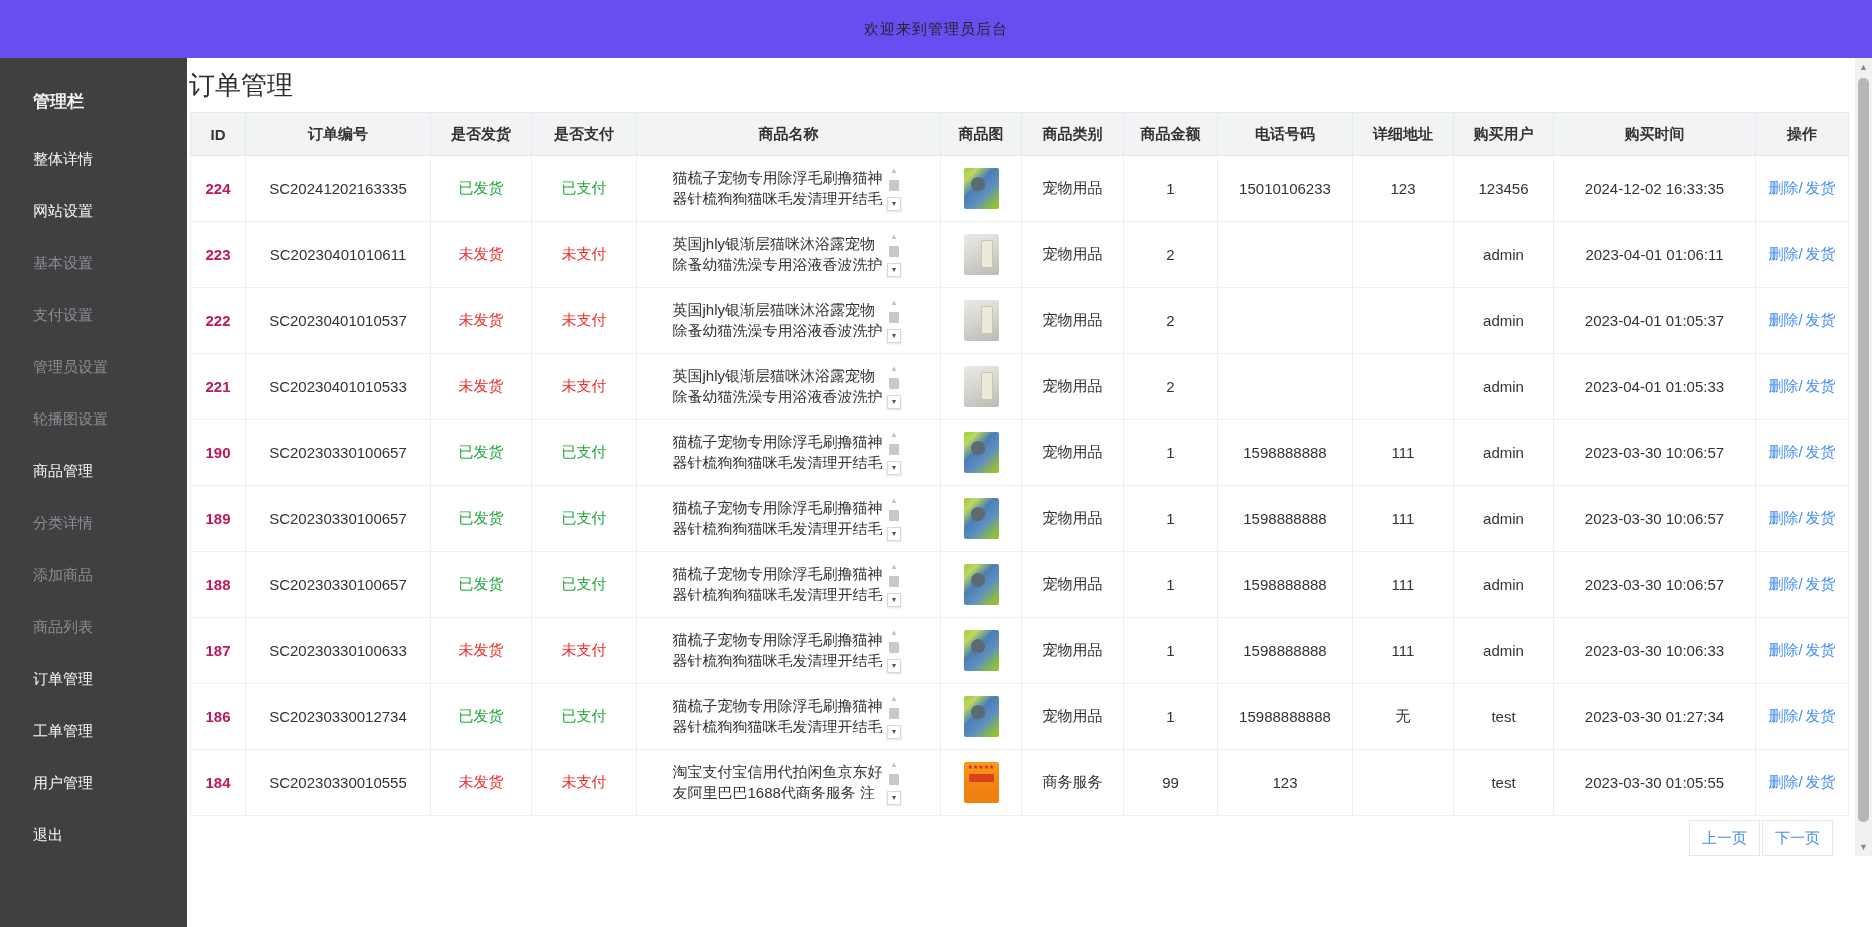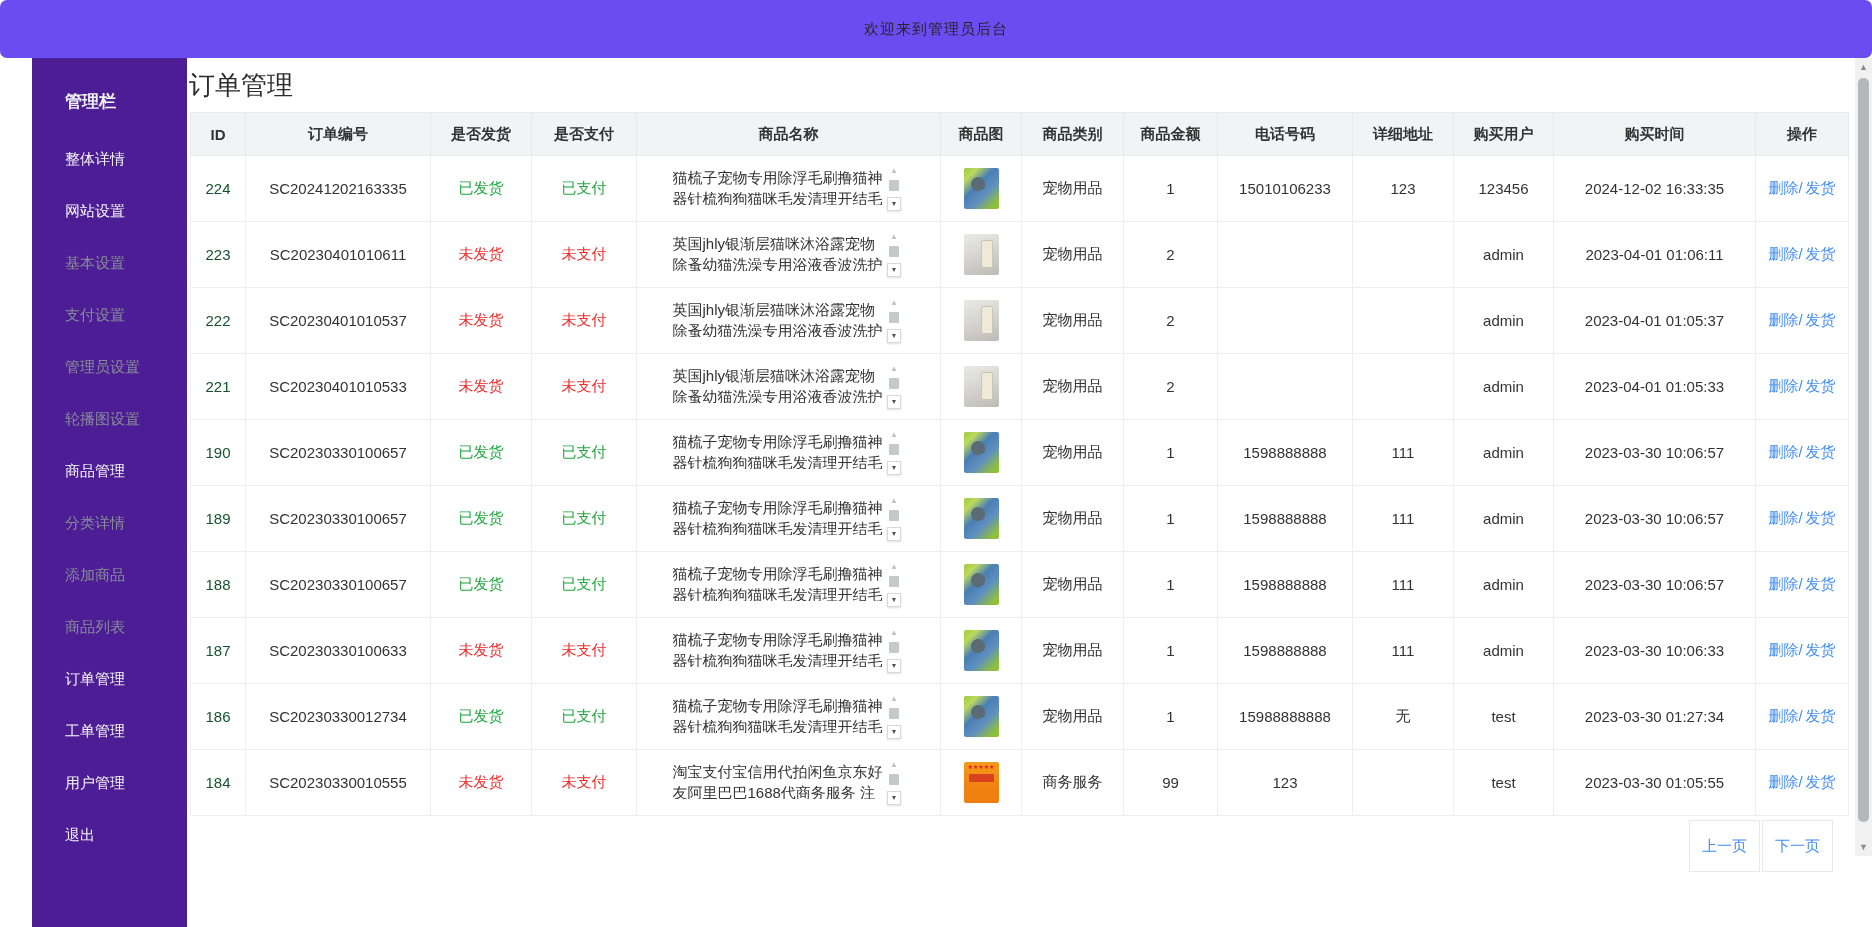--- a/index.html
+++ b/index.html
@@ -1,47 +1,47 @@
 <!DOCTYPE html>
 <html><head>
 <meta charset="utf-8">
 <style>
   * { margin:0; padding:0; box-sizing:border-box; }
   html,body { width:1872px; height:927px; overflow:hidden; background:#fff;
               font-family:"Liberation Sans","DejaVu Sans",sans-serif; }
 
   
   .topbar { position:absolute; left:0; top:0; width:1872px; height:58px;
-            background:#6a4df0; display:flex; align-items:center; justify-content:center;border-radius:7px; }
+            background:#6a4df0; display:flex; align-items:center; justify-content:center; }
   .topbar-title { color:#26262e; font-size:15px; letter-spacing:1px; }
 
   
   .sidebar { position:absolute; left:0; top:58px; width:187px; height:869px;
-             background:#4c1d95; color:#fff;margin-left:32px; }
+             background:#404040; color:#fff; }
   .sidebar-header { font-size:17px; font-weight:bold; color:#f2f3f5;
                     padding:32px 0 20px 33px; }
   .sidebar-menu { list-style:none; padding-left:33px; }
   .sidebar-menu li { height:52px; line-height:52px; font-size:15px; cursor:pointer; }
   .sidebar-menu li.primary { color:#f4f5f7; }
   .sidebar-menu li.secondary { color:#878d96; }
 
   
   .content { position:absolute; left:187px; top:58px; width:1668px; height:869px;
              background:#fff; }
   .page-title { font-size:26px; color:#2b2b2b; font-weight:500;
                 padding:10px 0 9px 2px; }
 
   
   table.orders { border-collapse:collapse; table-layout:fixed; width:1658px;
                  margin-left:3px; font-size:15px; color:#333; }
   table.orders th { background:#f1f3f4; height:43px; font-weight:bold; font-size:15px;
                     color:#333; border:1px solid #e7eaec;text-align:center; }
   table.orders td { height:66px; text-align:center; border:1px solid #eceeef;
                     background:#fff; vertical-align:middle; }
-  td.id-cell { font-weight:normal; color:#14532d; }
+  td.id-cell { font-weight:bold; color:#be185d; }
   .status-yes { color:#21a73d; }
   .status-no  { color:#f22b2b; }
 
   
   .pname { width:232px; margin:4px auto; display:flex; align-items:flex-start; text-align:left; }
   .pname-text { width:214px; height:38px; overflow:hidden; line-height:21px;
                 font-size:15px; color:#333; }
   .mini-scroll { width:15px; height:44px; display:flex; flex-direction:column;
                  align-items:center; justify-content:space-between; }
   .ms-up { font-size:8px; color:#c0c3c6; line-height:8px; }
@@ -63,21 +63,21 @@
                                    text-align:center; font-size:6px; color:#e02020; letter-spacing:0; }
   .thumb.business-orange::after { content:""; position:absolute; left:5px; top:12px; right:5px; height:8px;
                                   background:#d8421e; border-radius:1px; }
 
   
   .link { color:#418df5; cursor:pointer; text-decoration:none; }
   .op-sep { color:#418df5; margin:0 3px 0 0; }
 
   
   .pagination { position:absolute; right:22px; top:762px; display:flex; }
-  .page-btn { min-width:70px; height:52px; background:#fff; border:1px solid #e6e8ea;
+  .page-btn { min-width:70px; height:36px; background:#fff; border:1px solid #e6e8ea;
               color:#418df5; font-size:15px; display:flex; align-items:center;
               justify-content:center; cursor:pointer; padding:0 12px; }
   .page-btn + .page-btn { margin-left:2px; }
 
   
   .v-scrollbar { position:absolute; right:0; top:58px; width:17px; height:798px;
                  background:#f1f1f1; }
   .vs-up { position:absolute; top:4px; left:0; width:17px; text-align:center;
            font-size:9px; color:#8a8a8a; }
   .vs-thumb { position:absolute; top:20px; left:3px; width:11px; height:744px;

